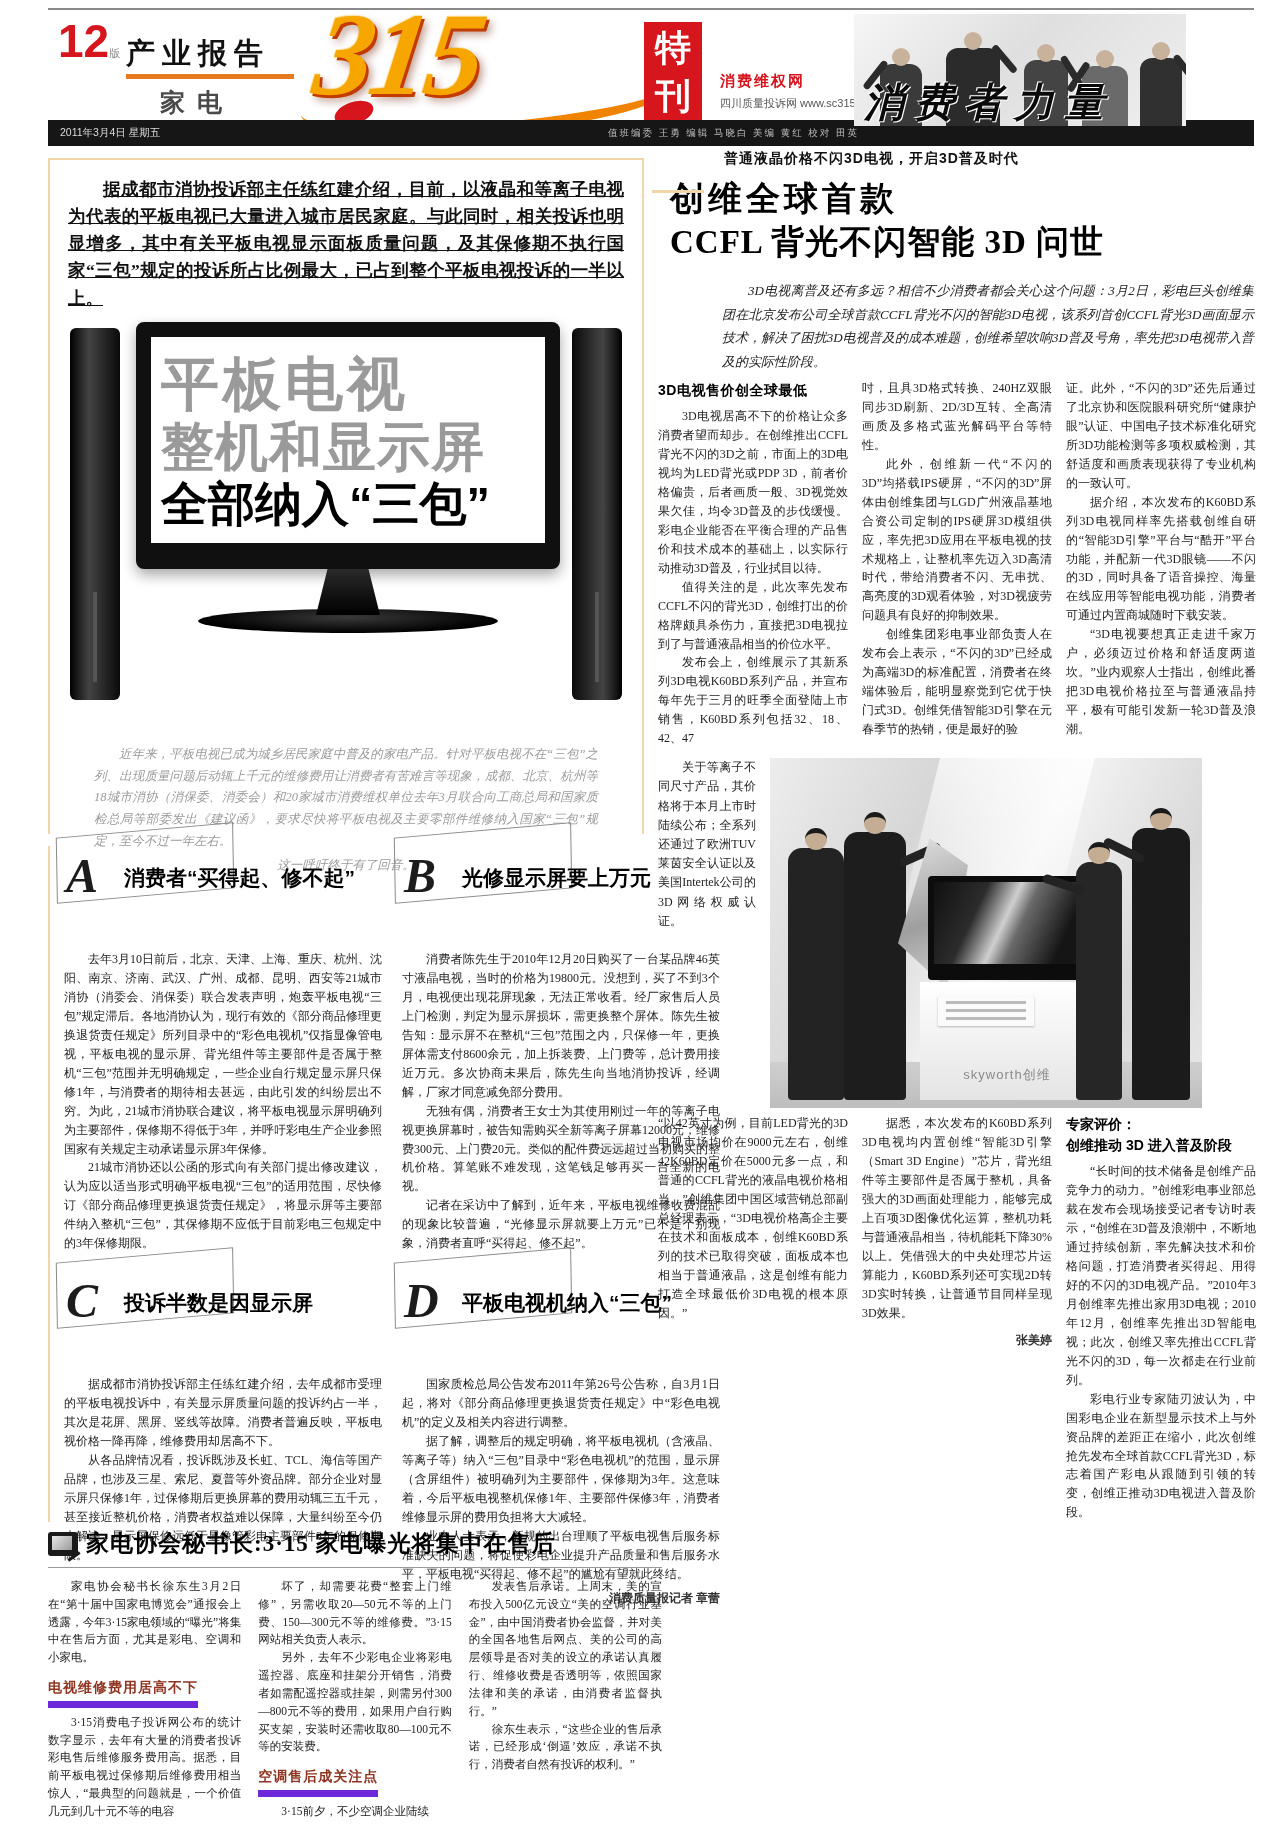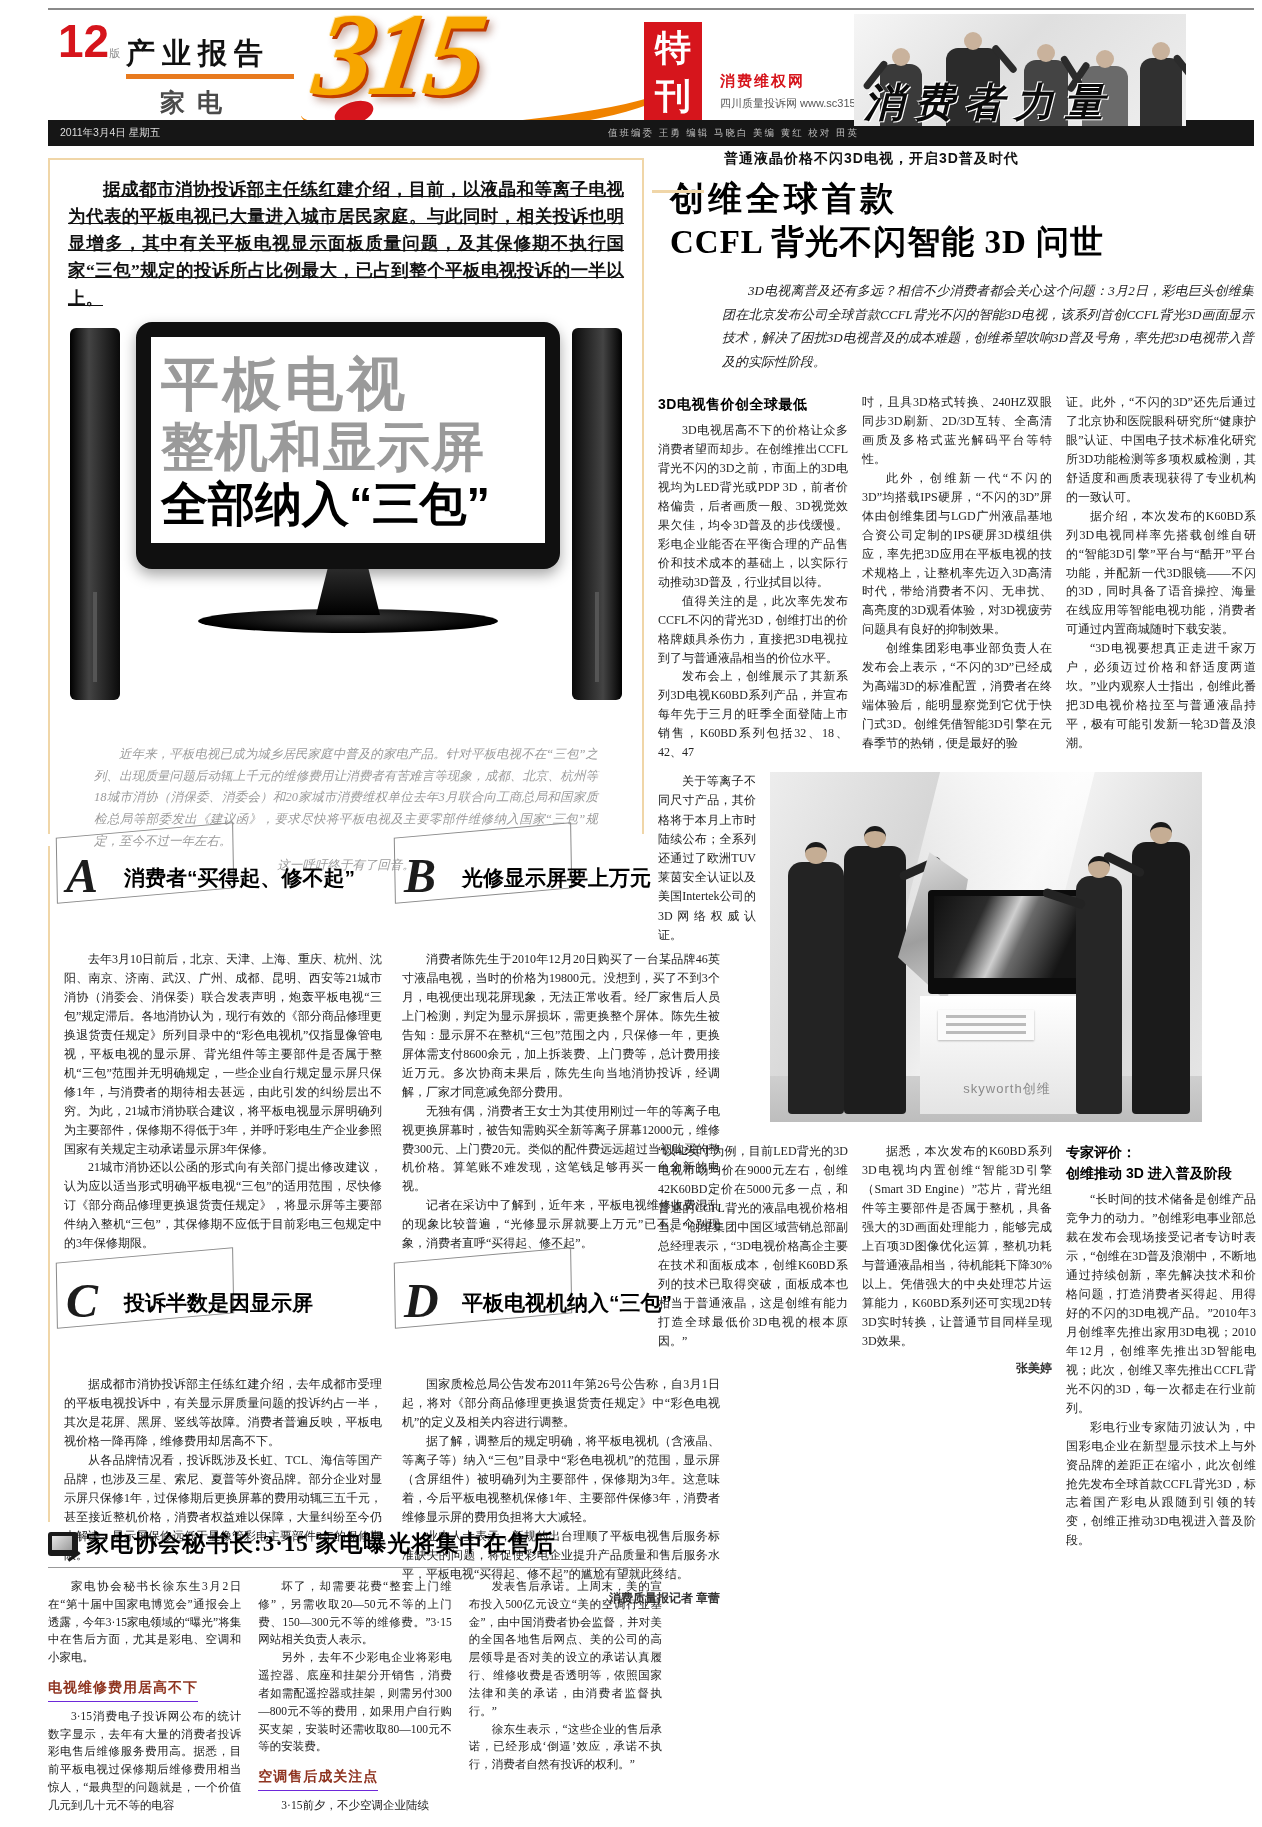--- a/index.html
+++ b/index.html
@@ -38,21 +38,21 @@
 
   
   .lead-box { position:absolute; left:48px; top:158px; width:596px; height:676px; border:2px solid #f0d6a8; border-bottom:none; padding:16px 18px 0; }
   .lead-intro { font-size:17.5px; font-weight:bold; line-height:1.55; text-align:justify; text-indent:2em; color:#111;text-decoration:underline; }
   .tv-scene { position:relative; height:408px; margin-top:10px; }
   .spk { position:absolute; top:6px; width:50px; height:372px; border-radius:6px;
          background:linear-gradient(90deg,#000 0%,#444 38%,#0a0a0a 100%); }
   .spk.l { left:2px; } .spk.r { right:2px; transform:scaleX(-1); }
   .spk i { position:absolute; left:50%; bottom:18px; width:4px; height:90px; margin-left:-2px; background:#555; display:block; }
   .tv { position:absolute; left:68px; top:0; width:424px; }
-  .frame { border:15px solid #101010; border-bottom:26px solid #101010; border-radius:16px; background:#050505; box-shadow:0 6px 14px rgba(0,0,0,.35); }
+  .frame { border:15px solid #101010; border-bottom:26px solid #101010; border-radius:8px; background:#050505; box-shadow:0 6px 14px rgba(0,0,0,.35); }
   .screen { background:#fff; padding:16px 10px 12px; text-align:left; }
   .tv-ln1,.tv-ln2 { font-family:"Liberation Serif",serif; color:#9a9a9a; font-weight:600; line-height:1.12; }
   .tv-ln1 { font-size:58px; letter-spacing:4px; }
   .tv-ln2 { font-size:53px; letter-spacing:1px; }
   .tv-ln3 { font-family:"Liberation Sans",sans-serif; font-weight:900; color:#000; font-size:47px; letter-spacing:0; line-height:1.15; white-space:nowrap; }
   .neck { width:64px; height:46px; margin:0 auto; background:linear-gradient(#2a2a2a,#000); clip-path:polygon(18% 0,82% 0,100% 100%,0 100%); }
   .base { width:300px; height:24px; margin:-6px auto 0; border-radius:50%; background:radial-gradient(ellipse at 50% 35%,#3a3a3a,#000 70%); }
   .lead-cap { margin:14px 26px 0; color:#9a9a9a; font-style:italic; font-size:12.5px; line-height:1.75; text-align:justify; text-indent:2em; }
   .lead-cap2 { margin-top:4px; color:#9a9a9a; font-style:italic; font-size:12.5px; text-align:center; }
 
@@ -72,30 +72,30 @@
   
   .bottom-sec { position:absolute; left:48px; top:1528px; width:614px; height:292px; }
   .bhead { display:flex; align-items:center; gap:8px; border-bottom:1.5px solid #999; padding-bottom:8px; }
   .tv-icon { position:relative; width:30px; height:24px; background:#1a1a1a; border-radius:3px; flex:0 0 auto; }
   .tv-icon::before { content:""; position:absolute; left:4px; top:4px; right:6px; bottom:6px; background:linear-gradient(135deg,#e8e8e8,#9a9a9a); }
   .tv-icon::after { content:""; position:absolute; right:-3px; bottom:-2px; width:14px; height:3px; background:#1a1a1a; transform:rotate(-35deg); }
   .btitle { font-family:"Liberation Serif",serif; font-weight:900; font-size:23px; letter-spacing:1px; color:#000; white-space:nowrap; }
   .bcols { display:flex; gap:17px; margin-top:10px; }
   .bcol { flex:1; font-size:11.5px; line-height:1.55; text-align:justify; }
   .bcol p { text-indent:2em; color:#222; }
-  .bsub { font-family:"Liberation Sans",sans-serif; font-weight:900; font-size:14px; color:#8f3420; border-bottom:1px solid #6d28d9; display:inline-block; margin:10px 0 6px; padding-bottom:2px; letter-spacing:1px; }
+  .bsub { font-family:"Liberation Sans",sans-serif; font-weight:900; font-size:14px; color:#8f3420; border-bottom:7px solid #6d28d9; display:inline-block; margin:10px 0 6px; padding-bottom:2px; letter-spacing:1px; }
 
   
   .right-art { position:absolute; left:658px; top:150px; width:598px; }
   .accent-dash { position:absolute; left:-6px; top:40px; width:52px; height:3px; background:#f0d6a8; }
   .kicker { margin-left:66px; font-family:"Liberation Sans",sans-serif; font-weight:800; font-size:14px; letter-spacing:1px; color:#111; }
   .rh1 { margin:10px 0 0 12px; font-family:"Liberation Serif",serif; font-weight:900; font-size:34px; letter-spacing:4px; color:#000; line-height:1.25; }
   .rh2 { margin-left:12px; font-family:"Liberation Serif",serif; font-weight:900; font-size:33px; letter-spacing:1px; color:#000; line-height:1.3; }
   .lede { margin:16px 2px 0 64px; font-style:italic; font-size:13px; line-height:1.8; text-align:justify; color:#222; text-indent:2em; }
-  .rrow { display:flex; gap:14px; margin-top:20px;justify-content:flex-end; }
+  .rrow { display:flex; gap:14px; margin-top:6px;justify-content:flex-end; }
   .rcol { flex:1; font-size:12px; line-height:1.58; text-align:justify; }
   .rcol p { text-indent:2em; color:#222; }
   .rsub { font-family:"Liberation Sans",sans-serif; font-weight:900; font-size:14px; color:#000; margin-bottom:6px; letter-spacing:.5px; text-indent:0; }
   .photo-row { display:flex; margin-top:10px; }
   .strip { width:98px; font-size:12px; line-height:1.6; text-align:justify; }
   .strip p { text-indent:2em; color:#222; }
   .press-photo { position:relative; width:432px; height:350px; margin-left:14px; overflow:hidden;
                  background:linear-gradient(115deg,#ededed 0%,#d6d6d6 30%,#f4f4f4 52%,#d9d9d9 78%,#e7e7e7 100%); }
   .beam { position:absolute; left:150px; top:-40px; width:150px; height:260px; background:linear-gradient(180deg,rgba(255,255,255,.9),rgba(255,255,255,0)); transform:rotate(14deg); }
   .floor { position:absolute; left:0; bottom:0; width:100%; height:46px; background:linear-gradient(#cfcfcf,#bdbdbd); }

